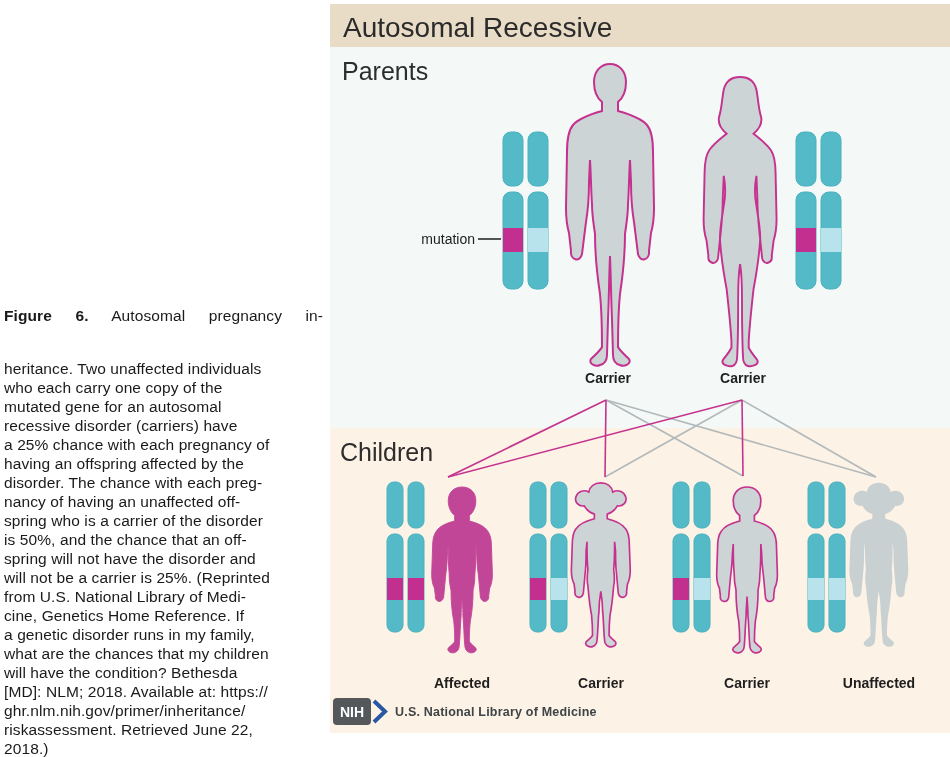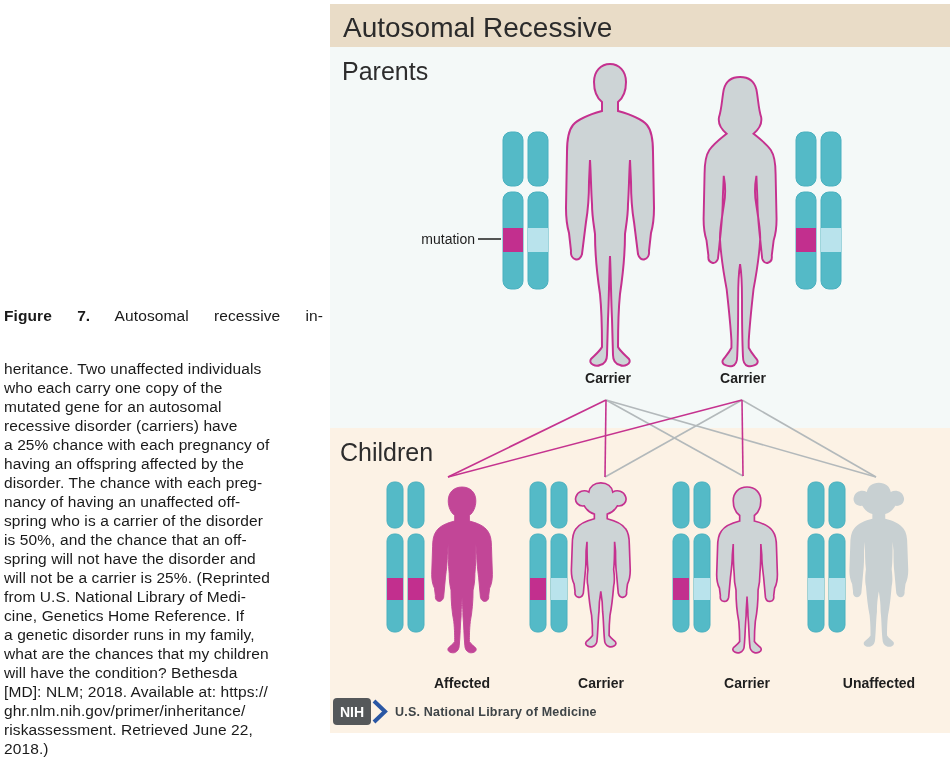--- a/index.html
+++ b/index.html
@@ -29,21 +29,21 @@
   .pointer { stroke:#1e1e1e; stroke-width:1.5; }
   .nih-box { fill:#55585a; }
   .nih-text { font-size:14px; font-weight:bold; fill:#ffffff; text-anchor:middle; }
   .chevron { stroke:#2a57a4; stroke-width:4; fill:none; }
   .org-text { font-size:12.5px; font-weight:bold; fill:#3e4447; letter-spacing:0.2px; }
 </style>
 </head>
 <body>
 
 <div class="caption">
-  <div class="cap-line"><b>Figure 7.</b> <span>Autosomal recessive in-</span></div>
+  <div class="cap-line"><b>Figure 6.</b> <span>Autosomal pregnancy in-</span></div>
   <div class="cap-body">heritance. Two unaffected individuals
 who each carry one copy of the
 mutated gene for an autosomal
 recessive disorder (carriers) have
 a 25% chance with each pregnancy of
 having an offspring affected by the
 disorder. The chance with each preg-
 nancy of having an unaffected off-
 spring who is a carrier of the disorder
 is 50%, and the chance that an off-

